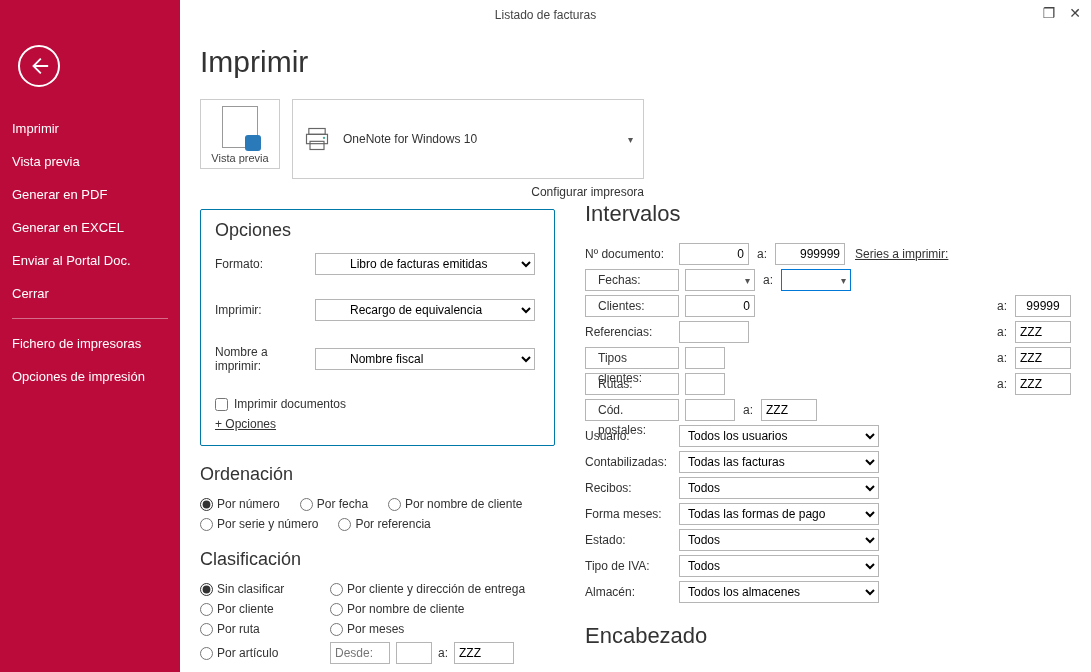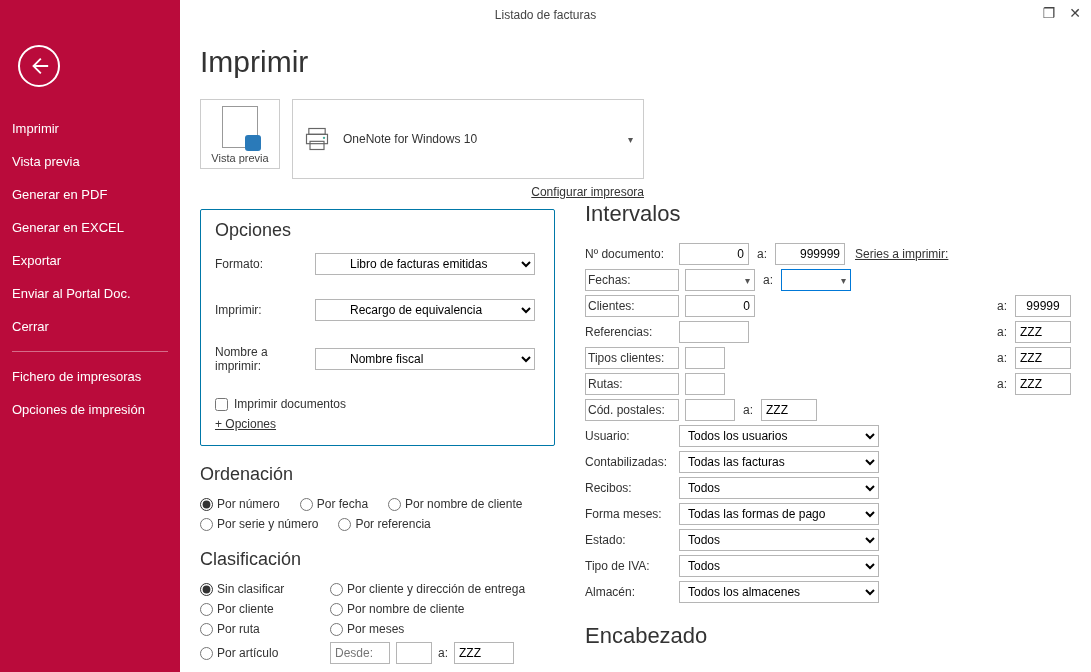--- a/index.html
+++ b/index.html
@@ -15,21 +15,21 @@
 .main { position: absolute; top: 30px; left: 190px; right: 10px; bottom: 0; padding: 15px 10px 0 10px; }
 h1.page-title { font-size: 30px; font-weight: 300; color: #333; margin-bottom: 20px; }
 .top-row { display: flex; align-items: flex-start; gap: 12px; }
 .preview-tile { width: 80px; border: 1px solid #ccc; padding: 6px 4px 4px; text-align: center; cursor: pointer; }
 .preview-tile .doc-icon { margin: 0 auto 4px; width: 36px; height: 42px; border: 1px solid #999; position: relative; }
 .preview-tile .doc-icon .mag { position: absolute; bottom: -4px; right: -4px; width: 16px; height: 16px; background: #2a7ab9; border-radius: 3px; }
 .preview-tile .lbl { font-size: 11px; color: #444; }
 .printer-box { border: 1px solid #ccc; height: 80px; flex: 0 0 260px; display: flex; align-items: center; padding: 0 10px; gap: 12px; cursor: pointer; position: relative; }
 .printer-box .printer-icon { width: 28px; }
 .printer-box .caret { position: absolute; right: 10px; font-size: 10px; color: #555; }
-.cfg-link { font-size: 12px; color: #333; text-decoration: underline; margin-top: 6px; display: block; text-align: right; width: 352px; cursor: pointer; }
+.cfg-link { font-size: 12px; color: #333; margin-top: 6px; display: block; text-align: right; width: 352px; cursor: pointer; }
 .panels { display: flex; gap: 30px; margin-top: 10px; }
 .left-col { width: 355px; }
 .right-col { flex: 1; }
 .box-outlined { border: 1px solid #0078a8; padding: 10px 14px 14px; border-radius: 2px; }
 .section-title { font-size: 18px; font-weight: 400; color: #333; margin-bottom: 12px; }
 .form-row { display: flex; align-items: center; margin-bottom: 24px; font-size: 12px; }
 .form-row .lbl { width: 100px; color: #333; }
 .form-row select, .form-row input[type=text] { border: 1px solid #b5b5b5; height: 22px; font-size: 12px; padding: 0 4px; background: #fff; }
 .form-row select { width: 220px; padding-left: 30px; }
 .chk-row { display: flex; align-items: center; gap: 6px; margin: 6px 0; font-size: 12px; }
@@ -37,21 +37,21 @@
 .radio-grid { display: flex; flex-wrap: wrap; gap: 6px 20px; font-size: 12px; }
 .radio-grid label { display: flex; align-items: center; gap: 4px; cursor: pointer; }
 .sub-section { margin-top: 18px; }
 .class-grid { display: grid; grid-template-columns: 120px 1fr; gap: 6px 10px; font-size: 12px; align-items: center; }
 .class-grid label { display: flex; align-items: center; gap: 4px; cursor: pointer; white-space: nowrap; }
 .inline-inputs { display: flex; align-items: center; gap: 6px; }
 .inline-inputs input { width: 60px; height: 22px; border: 1px solid #b5b5b5; padding: 0 4px; font-size: 12px; }
 .inline-inputs .short { width: 36px; }
 .intervals .int-row { display: flex; align-items: center; margin-bottom: 4px; font-size: 12px; }
 .intervals .int-lbl { width: 94px; }
-.intervals .int-lbl.boxed { border: 1px solid #b5b5b5; height: 22px; line-height: 20px; padding: 0 2px; width: 94px; cursor: pointer; }
+.intervals .int-lbl.boxed { border: 1px solid #b5b5b5; height: 22px; line-height: 20px; padding: 0 12px; width: 94px; cursor: pointer; }
 .intervals input[type=text], .intervals select { border: 1px solid #b5b5b5; height: 22px; font-size: 12px; padding: 0 4px; background: #fff; }
 .intervals .a-lbl { margin: 0 8px; }
 .intervals .link-u { text-decoration: underline; color: #333; margin-left: 10px; cursor: pointer; }
 .wide-select { width: 200px; }
 .right-col .section-title.big { font-size: 22px; margin-top: -8px; margin-bottom: 16px; }
 input[type=radio], input[type=checkbox] { accent-color: #333; }
 .date-combo { width: 70px; border: 1px solid #b5b5b5; height: 22px; display: inline-flex; align-items: center; justify-content: flex-end; padding-right: 4px; cursor: pointer; font-size: 10px; color: #555; }
 .right-col h2.enc-title { font-size: 22px; font-weight: 400; margin-top: 20px; margin-bottom: 12px; }
 </style>
 </head>
@@ -66,21 +66,20 @@
 <div class="sidebar">
   <div class="back-circle">
     <svg viewBox="0 0 24 24">
         <path fill="none" stroke="#fff" stroke-width="2" d="M14 4l-8 8 8 8M6 12h16"></path>
       </svg>
   </div>
   <div class="nav-item">Imprimir</div>
   <div class="nav-item">Vista previa</div>
   <div class="nav-item">Generar en PDF</div>
   <div class="nav-item">Generar en EXCEL</div>
-  <div class="nav-item">Exportar</div>
   <div class="nav-item">Enviar al Portal Doc.</div>
   <div class="nav-item">Cerrar</div>
   <div class="nav-sep"></div>
   <div class="nav-item">Fichero de impresoras</div>
   <div class="nav-item">Opciones de impresión</div>
 </div>
 
 <div class="main">
   <h1 class="page-title">Imprimir</h1>
 

